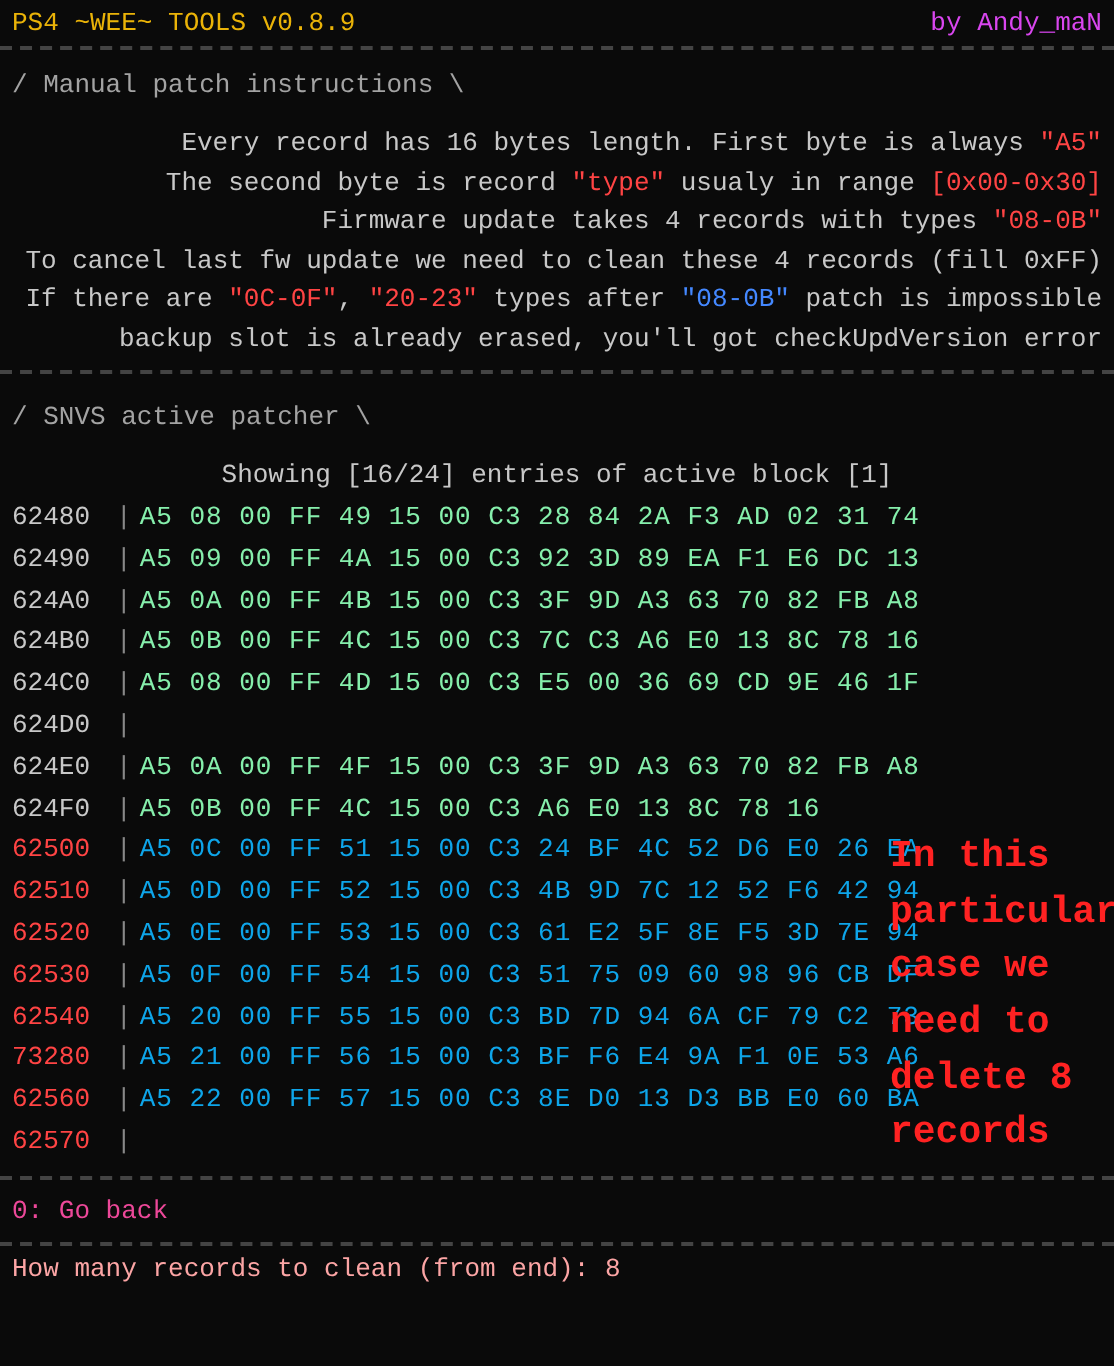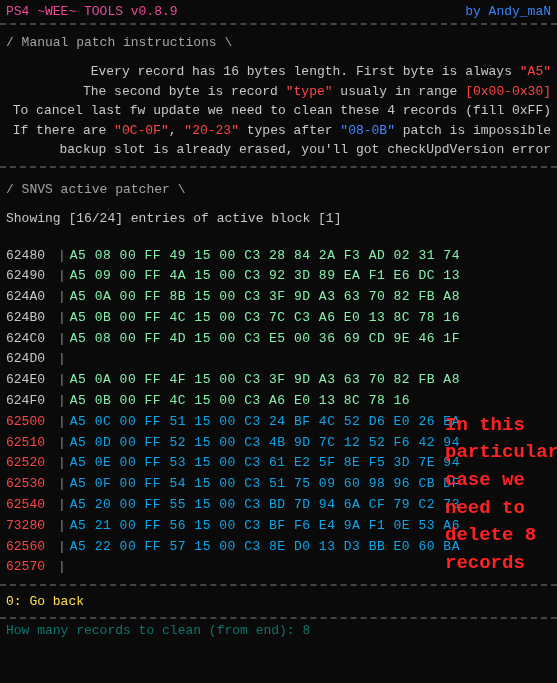--- a/index.html
+++ b/index.html
@@ -19,24 +19,24 @@
       position: relative;
     }
     .header {
       display: flex;
       justify-content: space-between;
       background: #0a0a0a;
       padding: 4px 6px;
       border-bottom: 2px dashed #444;
     }
     .header-left {
-      color: #ec4899;
+      color: #eab308;
     }
     .header-right {
-      color: #3b82f6;
+      color: #d946ef;
       margin-left: 11px;
     }
     .divider {
       border: none;
       border-top: 2px dashed #444;
       margin: 4px 0;
     }
     .section {
       padding: 4px 6px;
     }
@@ -54,20 +54,21 @@
     }
     .highlight-red {
       color: #ff4444;
     }
     .highlight-blue {
       color: #4488ff;
     }
     .showing-line {
       padding: 6px 6px 4px 6px;
       color: #c8c8c8;
+      text-align: center;
     }
     .hex-table {
       padding: 0 6px;
       line-height: 1.6;
     }
     .hex-row {
       display: flex;
       align-items: center;
       position: relative;
     }
@@ -89,27 +90,27 @@
     .hex-row.red-row .addr {
       color: #ff4444;
     }
     .bottom-divider {
       border: none;
       border-top: 2px dashed #444;
       margin: 6px 0 4px 0;
     }
     .go-back {
       padding: 4px 6px;
-      color: #fde047;
+      color: #ec4899;
     }
     .input-line {
       border-top: 2px dashed #444;
       padding: 4px 6px;
       margin-top: 4px;
-      color: #0f766e;
+      color: #fca5a5;
     }
     .main-wrapper {
       position: relative;
       overflow: hidden;
     }
     .callout-box {
       position: absolute;
       right: 4px;
       top: 0;
       width: 108px;
@@ -134,54 +135,57 @@
   </div>
 
   <div class="info-block">
     <div class="info-line">
       Every record has 16 bytes length. First byte is always <span class="highlight-red">"A5"</span>
     </div>
     <div class="info-line">
       The second byte is record <span class="highlight-red">"type"</span> usualy in range <span class="highlight-red">[0x00-0x30]</span>
     </div>
     <div class="info-line">
+      Firmware update takes 4 records with types <span class="highlight-red">"08-0B"</span>
+    </div>
+    <div class="info-line">
       To cancel last fw update we need to clean these 4 records (fill 0xFF)
     </div>
     <div class="info-line">
       If there are <span class="highlight-red">"0C-0F"</span>, <span class="highlight-red">"20-23"</span> types after <span class="highlight-blue">"08-0B"</span> patch is impossible
     </div>
     <div class="info-line">
       backup slot is already erased, you'll got checkUpdVersion error
     </div>
   </div>
 
   <hr class="divider">
 
   <div class="section">
     <div class="section-title">/ SNVS active patcher \</div>
   </div>
 
   <div class="showing-line">Showing [16/24] entries of active block [1]</div>
 
-  <div class="main-wrapper" style="position: relative; margin-top: 16px;">
+  <div class="main-wrapper" style="position: relative;">
     <div class="hex-table" id="hex-table-container">
     <div class="hex-row">
           <span class="addr">62480</span>
           <span class="sep">|</span>
           <span class="hex-bytes">A5 08 00 FF 49 15 00 C3 28 84 2A F3 AD 02 31 74</span>
         </div>
         <div class="hex-row">
           <span class="addr">62490</span>
           <span class="sep">|</span>
           <span class="hex-bytes">A5 09 00 FF 4A 15 00 C3 92 3D 89 EA F1 E6 DC 13</span>
         </div>
         <div class="hex-row">
           <span class="addr">624A0</span>
           <span class="sep">|</span>
-          <span class="hex-bytes">A5 0A 00 FF 8B 15 00 C3 3F 9D A3 63 70 82 FB A8</span>
+          <span class="hex-bytes">A5 0A 00 FF 4B 15 00 C3 3F 9D A3 63 70 82 FB A8</span>
         </div>
         <div class="hex-row">
           <span class="addr">624B0</span>
           <span class="sep">|</span>
           <span class="hex-bytes">A5 0B 00 FF 4C 15 00 C3 7C C3 A6 E0 13 8C 78 16</span>
         </div>
         <div class="hex-row">
           <span class="addr">624C0</span>
           <span class="sep">|</span>
           <span class="hex-bytes">A5 08 00 FF 4D 15 00 C3 E5 00 36 69 CD 9E 46 1F</span>

